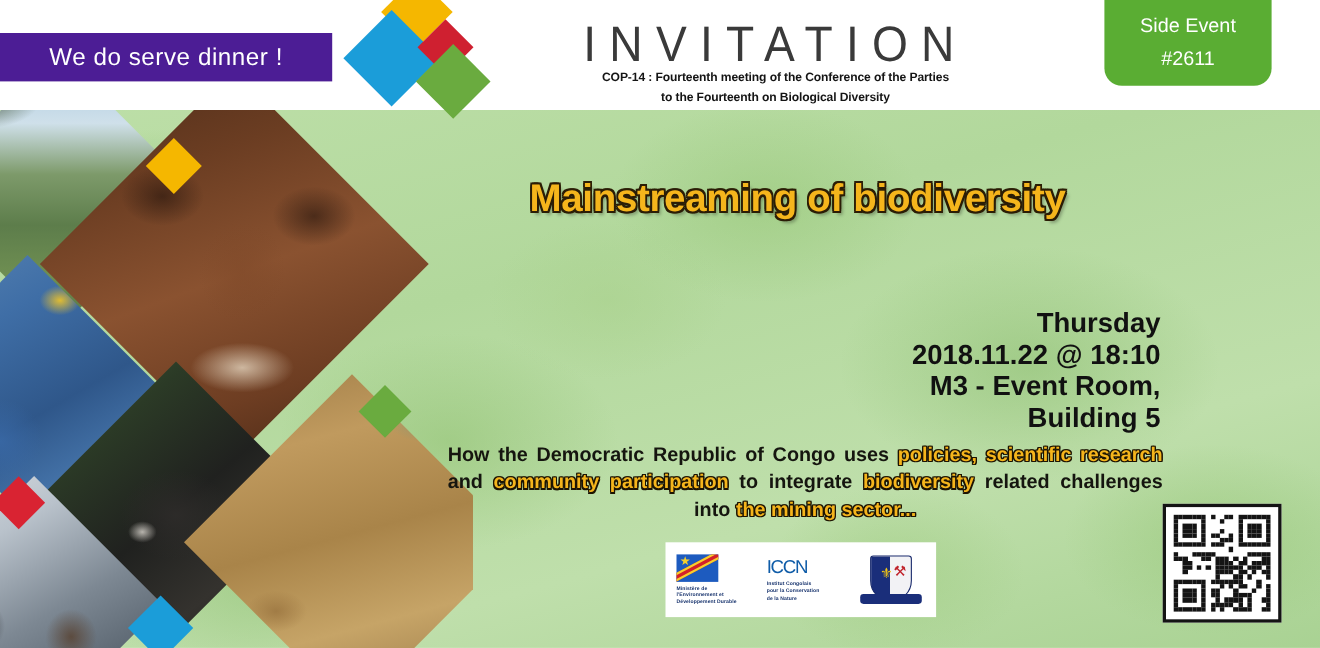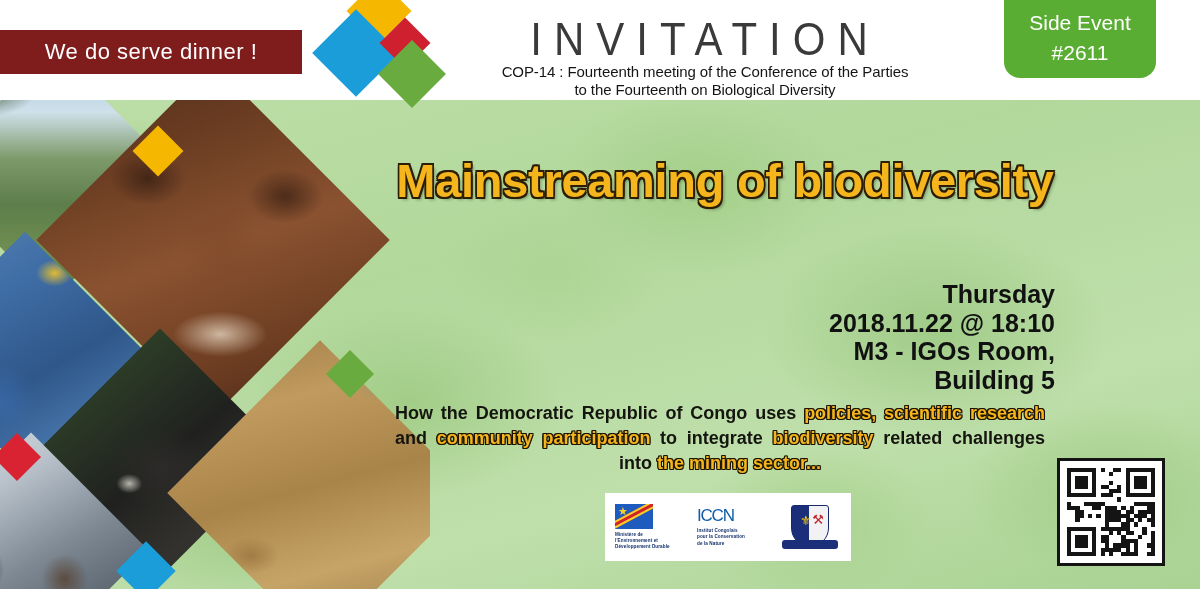--- a/index.html
+++ b/index.html
@@ -18,21 +18,21 @@
   
   .header-band {
     position: absolute; left: 0; top: 0;
     width: 1200px; height: 100px;
     background: #ffffff;
     z-index: 40;
   }
   .dinner-banner {
     position: absolute; left: 0; top: 30px;
     width: 302px; height: 44px;
-    background: #7f1d1d;
+    background: #4c1d95;
     display: flex; align-items: center; justify-content: center;
   }
   .dinner-banner-label {
     color: #ffffff;
     font-size: 22px;
     letter-spacing: 0.5px;
     white-space: nowrap;
   }
 
   
@@ -61,40 +61,40 @@
     font-weight: 300;
     letter-spacing: 12px;
     color: #3a3a3a;
     line-height: 48px;
     padding-top: 2px;
     transform: scaleY(1.08);
     transform-origin: top center;
   }
   .cop-line {
     display: block;
-    font-size: 15px;
-    font-weight: normal;
+    font-size: 11px;
+    font-weight: bold;
     color: #151515;
     line-height: 19px;
     letter-spacing: -0.1px;
   }
   .cop-line.second { margin-top: -1px; }
 
   .side-event-badge {
     position: absolute; right: 44px; top: -14px;
     width: 152px; height: 92px;
     background: #5aad33;
     border-radius: 0 0 16px 16px;
     display: flex; flex-direction: column;
     align-items: center; justify-content: flex-end;
     padding-bottom: 10px;
   }
   .side-event-badge span {
     display: block; color: #ffffff;
-    font-size: 21px; line-height: 30px;
+    font-size: 18px; line-height: 30px;
     text-align: center; white-space: nowrap;
   }
 
   
   .bg-foliage {
     position: absolute; left: 0; top: 95px;
     width: 1200px; height: 494px;
     background:
       radial-gradient(ellipse 180px 120px at 12% 22%, rgba(122,178,92,.55), rgba(122,178,92,0) 72%),
       radial-gradient(ellipse 220px 140px at 34% 62%, rgba(140,190,108,.5), rgba(140,190,108,0) 70%),
@@ -178,21 +178,21 @@
   
   .content {
     position: absolute; left: 395px; top: 95px;
     width: 805px; height: 494px;
     z-index: 20;
   }
   .event-title {
     position: absolute; left: 0; top: 62px;
     width: 660px;
     text-align: center;
-    font-size: 47px;
+    font-size: 35px;
     font-weight: bold;
     line-height: 48px;
     color: #f5b51c;
     letter-spacing: -0.3px;
     text-shadow:
       -1.6px -1.6px 0 #2b1d06, 1.6px -1.6px 0 #2b1d06,
       -1.6px  1.6px 0 #2b1d06, 1.6px  1.6px 0 #2b1d06,
       -1.6px 0 0 #2b1d06, 1.6px 0 0 #2b1d06,
       0 -1.6px 0 #2b1d06, 0 1.6px 0 #2b1d06,
       3px 3px 3px rgba(0,0,0,.28);
@@ -204,21 +204,21 @@
     width: 660px;
     text-align: center;
     font-size: 25px;
     font-weight: bold;
     line-height: 28.5px;
     color: #111111;
   }
   .event-when .ln { display: block; text-align: right; }
 
   .event-desc {
-    position: absolute; left: 0; top: 306px;
+    position: absolute; left: 12px; top: 306px;
     width: 650px;
     text-align: justify;
     text-align-last: center;
     font-size: 18px;
     font-weight: bold;
     line-height: 25px;
     color: #15150f;
   }
   .hl {
     color: #f5b51c;
@@ -344,21 +344,21 @@
 
   <div class="content">
 
     <div class="event-title">
       <span class="ln">Mainstreaming of biodiversity</span>
     </div>
 
     <div class="event-when">
       <span class="ln">Thursday</span>
       <span class="ln">2018.11.22 @ 18:10</span>
-      <span class="ln">M3 - IGOs Room,</span>
+      <span class="ln">M3 - Event Room,</span>
       <span class="ln">Building 5</span>
     </div>
 
     <div class="event-desc"><span>How the Democratic Republic of Congo uses </span><span class="hl">policies,</span><span> </span><span class="hl">scientific research</span><span> and </span><span class="hl">community participation</span><span> to integrate </span><span class="hl">biodiversity</span><span> related challenges into </span><span class="hl">the mining sector...</span></div>
 
     <div class="logo-strip">
       <div class="logo-item">
         <div class="drc-flag">
           <span class="star">★</span>
           <span class="stripe"></span>

